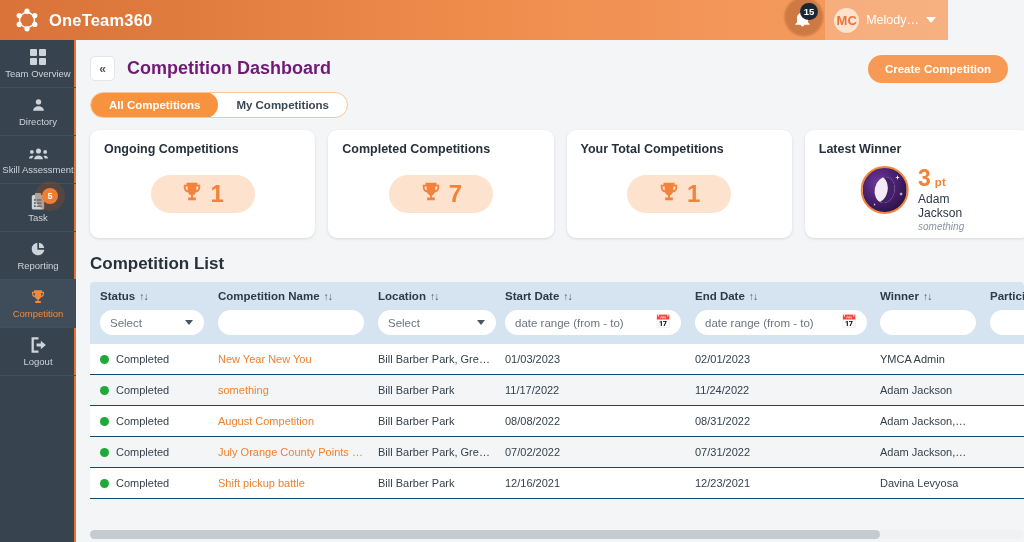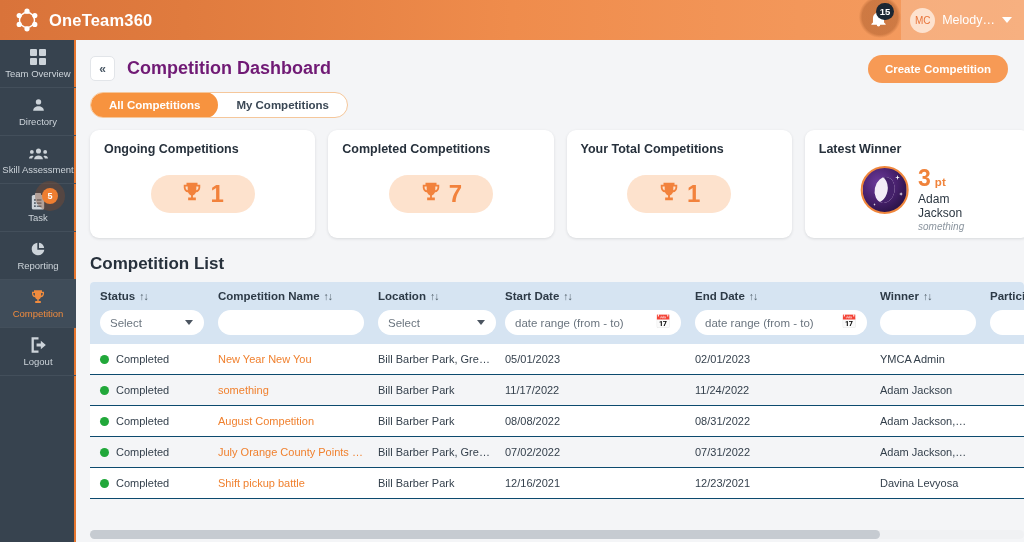--- a/index.html
+++ b/index.html
@@ -6,21 +6,21 @@
   html, body {
     width: 1024px; height: 542px;
     overflow: hidden;
     font-family: "Liberation Sans", sans-serif;
     background: #f4f5f7;
   }
 
   
   .topbar {
     position: absolute; top: 0; left: 0;
-    width: 1024px; height: 40px;
+    width: 948px; height: 40px;
     background: linear-gradient(90deg, #d9733a 0%, #e07b3e 18%, #ef8c4c 50%, #f3975a 78%, #f59d61 100%);
     display: flex; 
   }
   .brand { display: flex; align-items: center; gap: 9px; padding-left: 14px; }
   .brand-logo { width: 26px; height: 26px; }
   .brand-name {
     color: #ffffff; font-size: 16.5px; font-weight: 700; letter-spacing: .2px;
   }
   .topbar-right {
     margin-left: auto; display: flex; align-items: center; height: 40px;
@@ -40,21 +40,21 @@
     margin-left: 16px;
   }
   .user-chip {
     display: flex; align-items: center; gap: 7px;
     height: 40px; padding: 0 12px 0 9px;
     background: rgba(255,255,255,.20);
   }
   .avatar-initials {
     width: 25px; height: 25px; border-radius: 50%;
     background: #fde2cf; color: #e8743a;
-    font-size: 10px; font-weight: 400;
+    font-size: 13px; font-weight: 700;
     display: flex; align-items: center; justify-content: center;
   }
   .user-name { color: #ffffff; font-size: 12.5px; }
   .caret-down {
     width: 0; height: 0; border-left: 5px solid transparent;
     border-right: 5px solid transparent; border-top: 6px solid #ffffff;
   }
 
   
   .sidebar {
@@ -501,21 +501,21 @@
       <tbody>
         <tr>
           <td>
               <span class="status-cell">
                 <span class="dot"></span>
                 <span>Completed</span>
               </span>
             </td>
           <td class="name-link">New Year New You</td>
           <td>Bill Barber Park, Great …</td>
-          <td>05/01/2023</td>
+          <td>01/03/2023</td>
           <td>02/01/2023</td>
           <td>YMCA Admin</td>
           <td class="num-cell">11</td>
         </tr>
         <tr>
           <td>
               <span class="status-cell">
                 <span class="dot"></span>
                 <span>Completed</span>
               </span>

